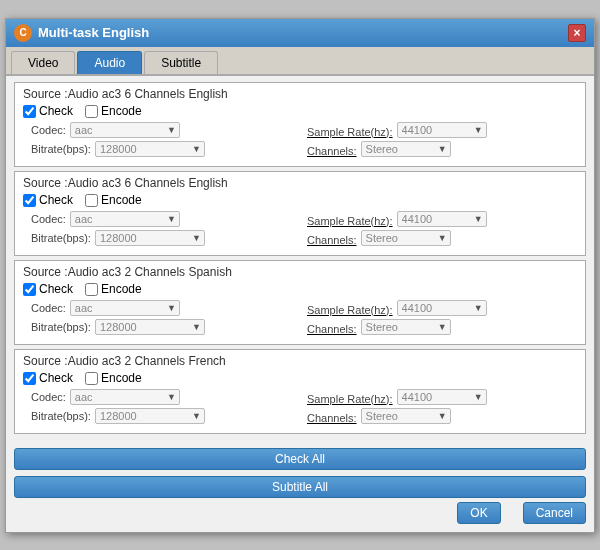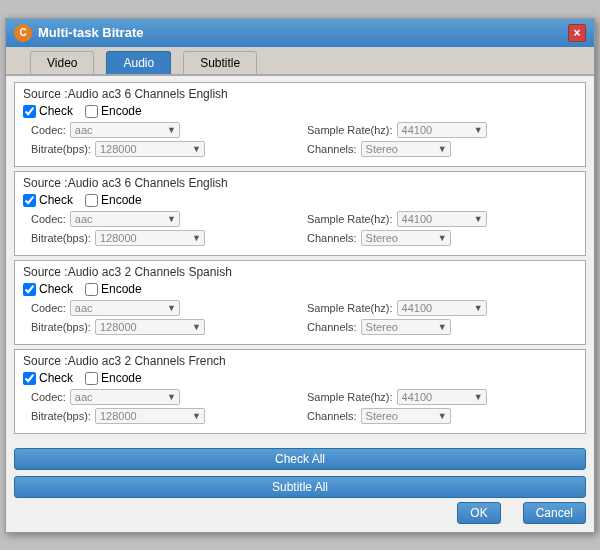--- a/index.html
+++ b/index.html
@@ -58,22 +58,22 @@
       cursor: pointer;
       display: flex;
       align-items: center;
       justify-content: center;
       font-weight: bold;
     }
     .tabs {
       display: flex;
       background: #d4d0c8;
       border-bottom: 2px solid #aaa;
-      padding: 4px 8px 0 24px;
-      gap: 12px;
+      padding: 4px 8px 0 5px;
+      gap: 2px;
     }
     .tab {
       padding: 4px 16px;
       border: 1px solid #aaa;
       border-bottom: none;
       background: #d4d0c8;
       cursor: pointer;
       border-radius: 3px 3px 0 0;
       font-size: 12px;
     }
@@ -153,23 +153,24 @@
       padding-left: 8px;
     }
     .left-fields {
       display: flex;
       align-items: center;
       gap: 4px;
       flex: 1;
     }
     .right-fields {
       display: flex;
-      align-items: center;
+      align-items: flex-end;
       gap: 4px;
       flex: 1;
+      text-decoration: underline;
     }
     .btn {
       padding: 3px 12px;
       border: 1px solid #999;
       border-radius: 3px;
       cursor: pointer;
       font-size: 12px;
       background: linear-gradient(to bottom, #e8e8e8, #d0d0d0);
       color: #333;
     }
@@ -197,21 +198,21 @@
     }
   </style>
 </head>
 <body>
 
 <div class="dialog">
 
   <div class="title-bar">
     <div class="title-bar-left">
       <div class="app-icon">C</div>
-      <span>Multi-task Bitrate</span>
+      <span>Multi-task English</span>
     </div>
     <div class="close-btn">×</div>
   </div>
 
   <div class="tabs">
     <div class="tab">Video</div>
     <div class="tab active">Audio</div>
     <div class="tab">Subtitle</div>
   </div>
 

